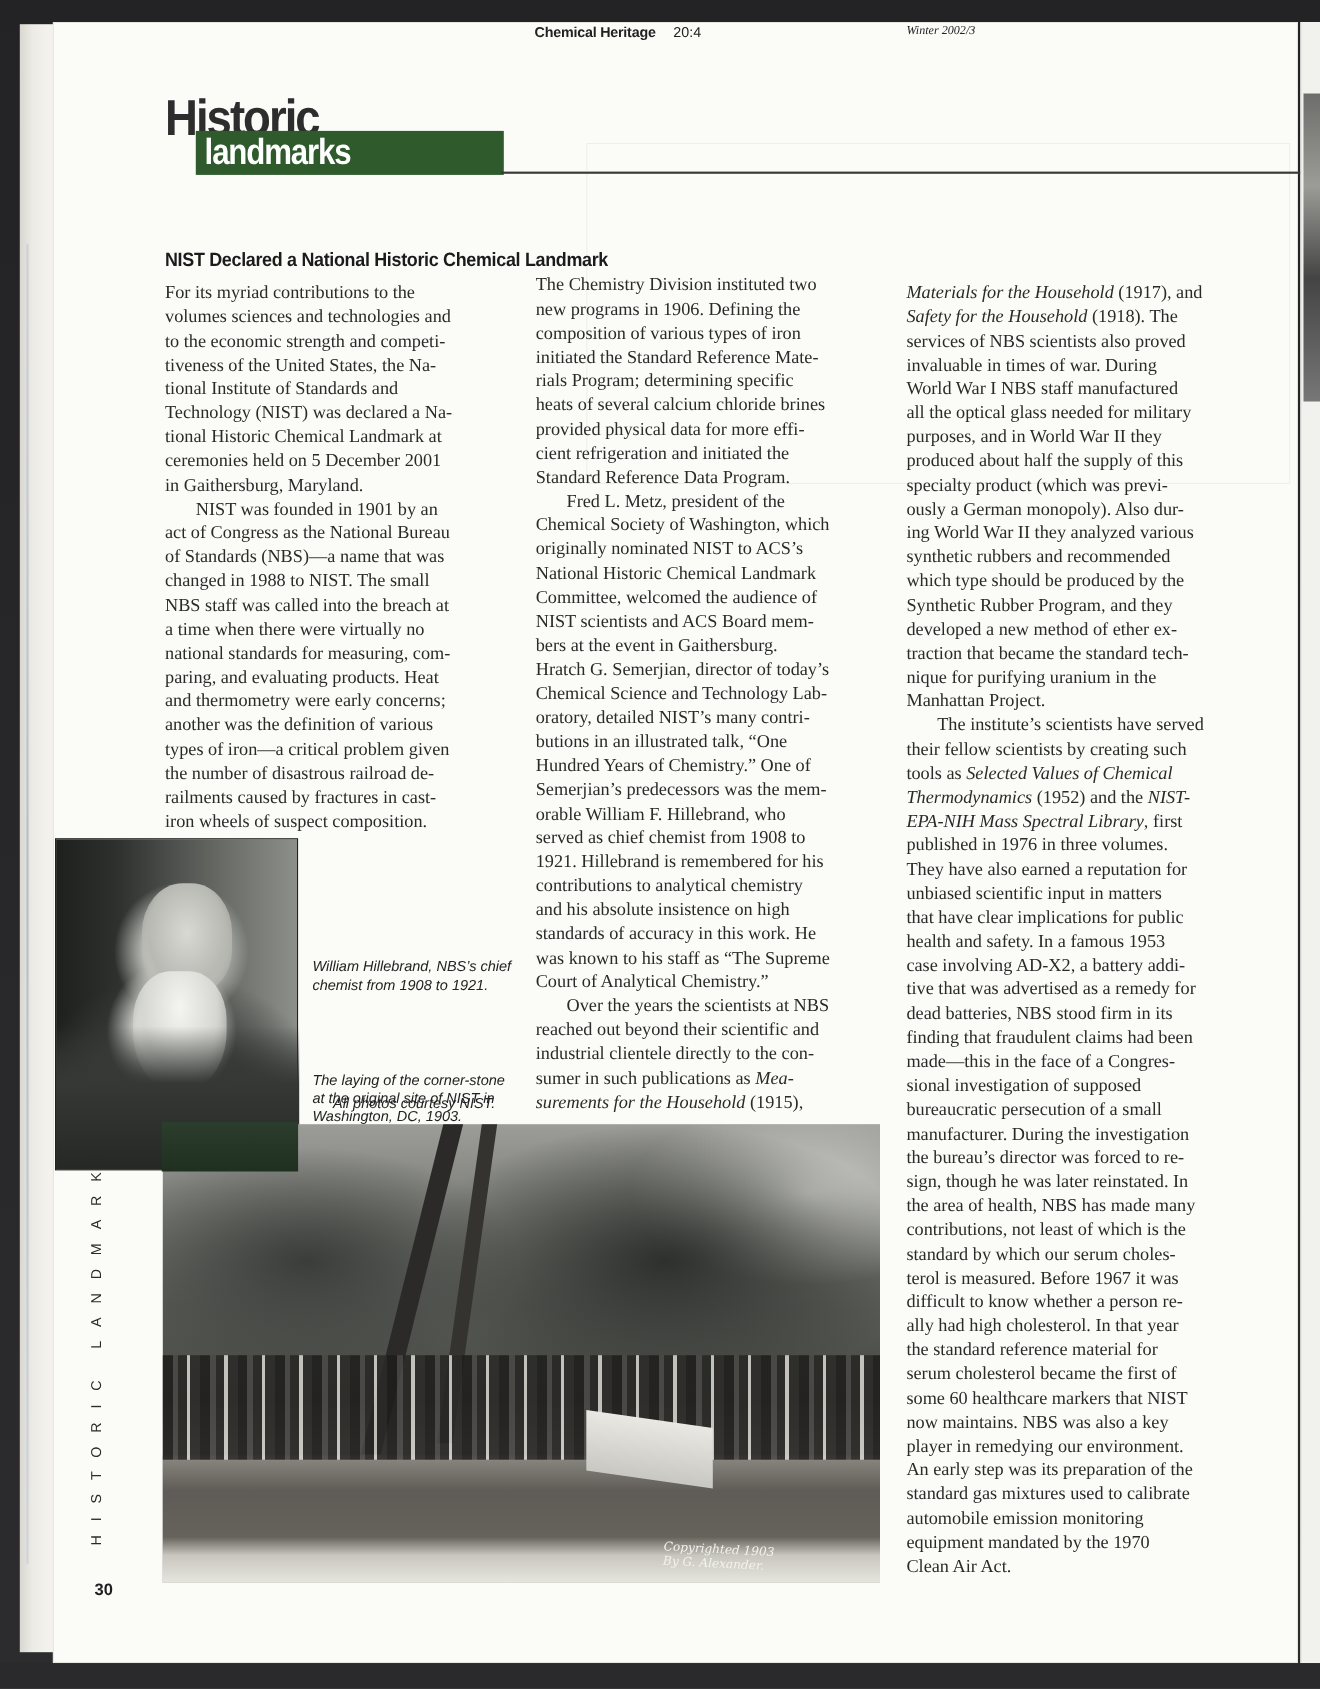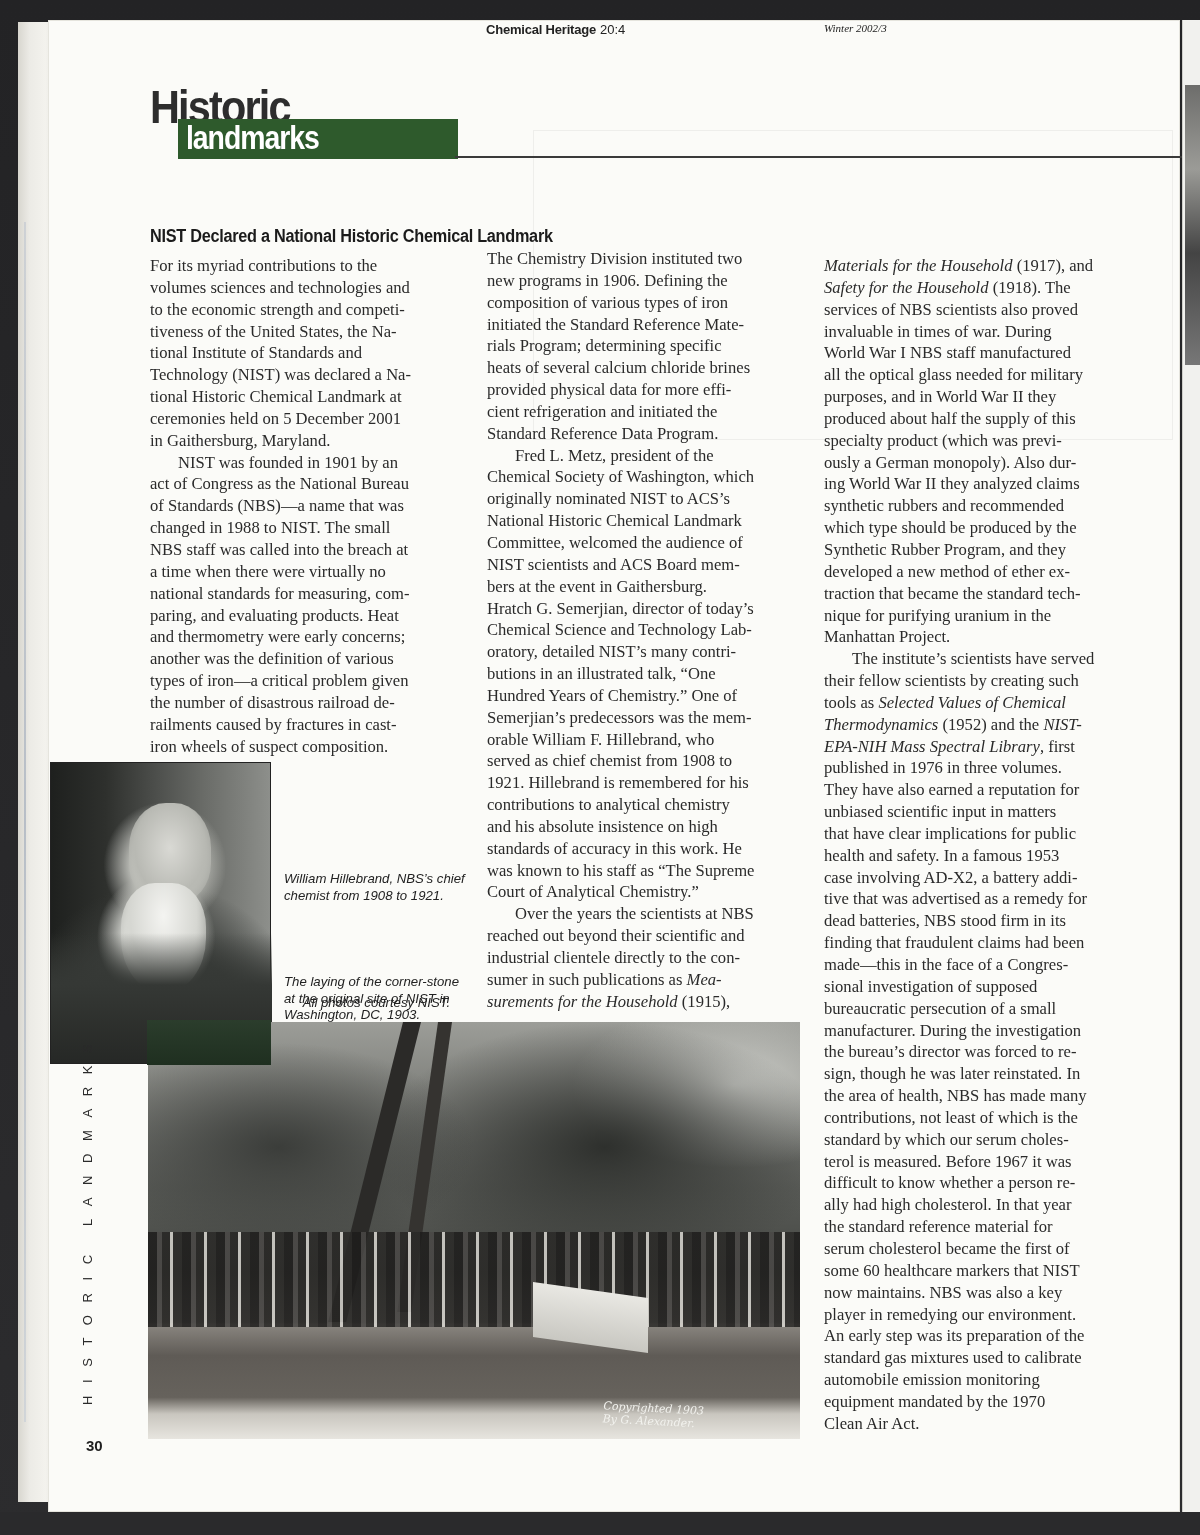--- a/index.html
+++ b/index.html
@@ -40,21 +40,21 @@
     }
     .ghost-box {
       position: absolute; left: 485px; top: 110px; width: 640px; height: 310px;
       border: 1px solid rgba(0,0,0,0.05);
     }
 
     
     .running-header {
       position: absolute; top: 22px; left: 486px;
       font-size: 13px; color: #222;
-      display: flex; gap: 0;
+      display: flex; gap: 12px;
     }
     .rh-journal {
       font-family: "Liberation Sans", sans-serif; font-weight: bold; letter-spacing: -0.2px;
     }
     .rh-issue { font-family: "Liberation Sans", sans-serif; margin-left: 4px; }
     .rh-season {
       position: absolute; left: 338px; top: 0; width: 160px;
       font-style: italic; font-family: "Liberation Serif", serif; font-size: 11px;
     }
 
@@ -287,21 +287,21 @@
     <span class="line"><em>Materials for the Household</em> (1917), and</span>
     <span class="line"><em>Safety for the Household</em> (1918). The</span>
     <span class="line">services of NBS scientists also proved</span>
     <span class="line">invaluable in times of war. During</span>
     <span class="line">World War I NBS staff manufactured</span>
     <span class="line">all the optical glass needed for military</span>
     <span class="line">purposes, and in World War II they</span>
     <span class="line">produced about half the supply of this</span>
     <span class="line">specialty product (which was previ-</span>
     <span class="line">ously a German monopoly). Also dur-</span>
-    <span class="line">ing World War II they analyzed claims</span>
+    <span class="line">ing World War II they analyzed various</span>
     <span class="line">synthetic rubbers and recommended</span>
     <span class="line">which type should be produced by the</span>
     <span class="line">Synthetic Rubber Program, and they</span>
     <span class="line">developed a new method of ether ex-</span>
     <span class="line">traction that became the standard tech-</span>
     <span class="line">nique for purifying uranium in the</span>
     <span class="line">Manhattan Project.</span>
     <span class="line" style="text-indent: 28px;">The institute’s scientists have served</span>
     <span class="line">their fellow scientists by creating such</span>
     <span class="line">tools as <em>Selected Values of Chemical</em></span>

